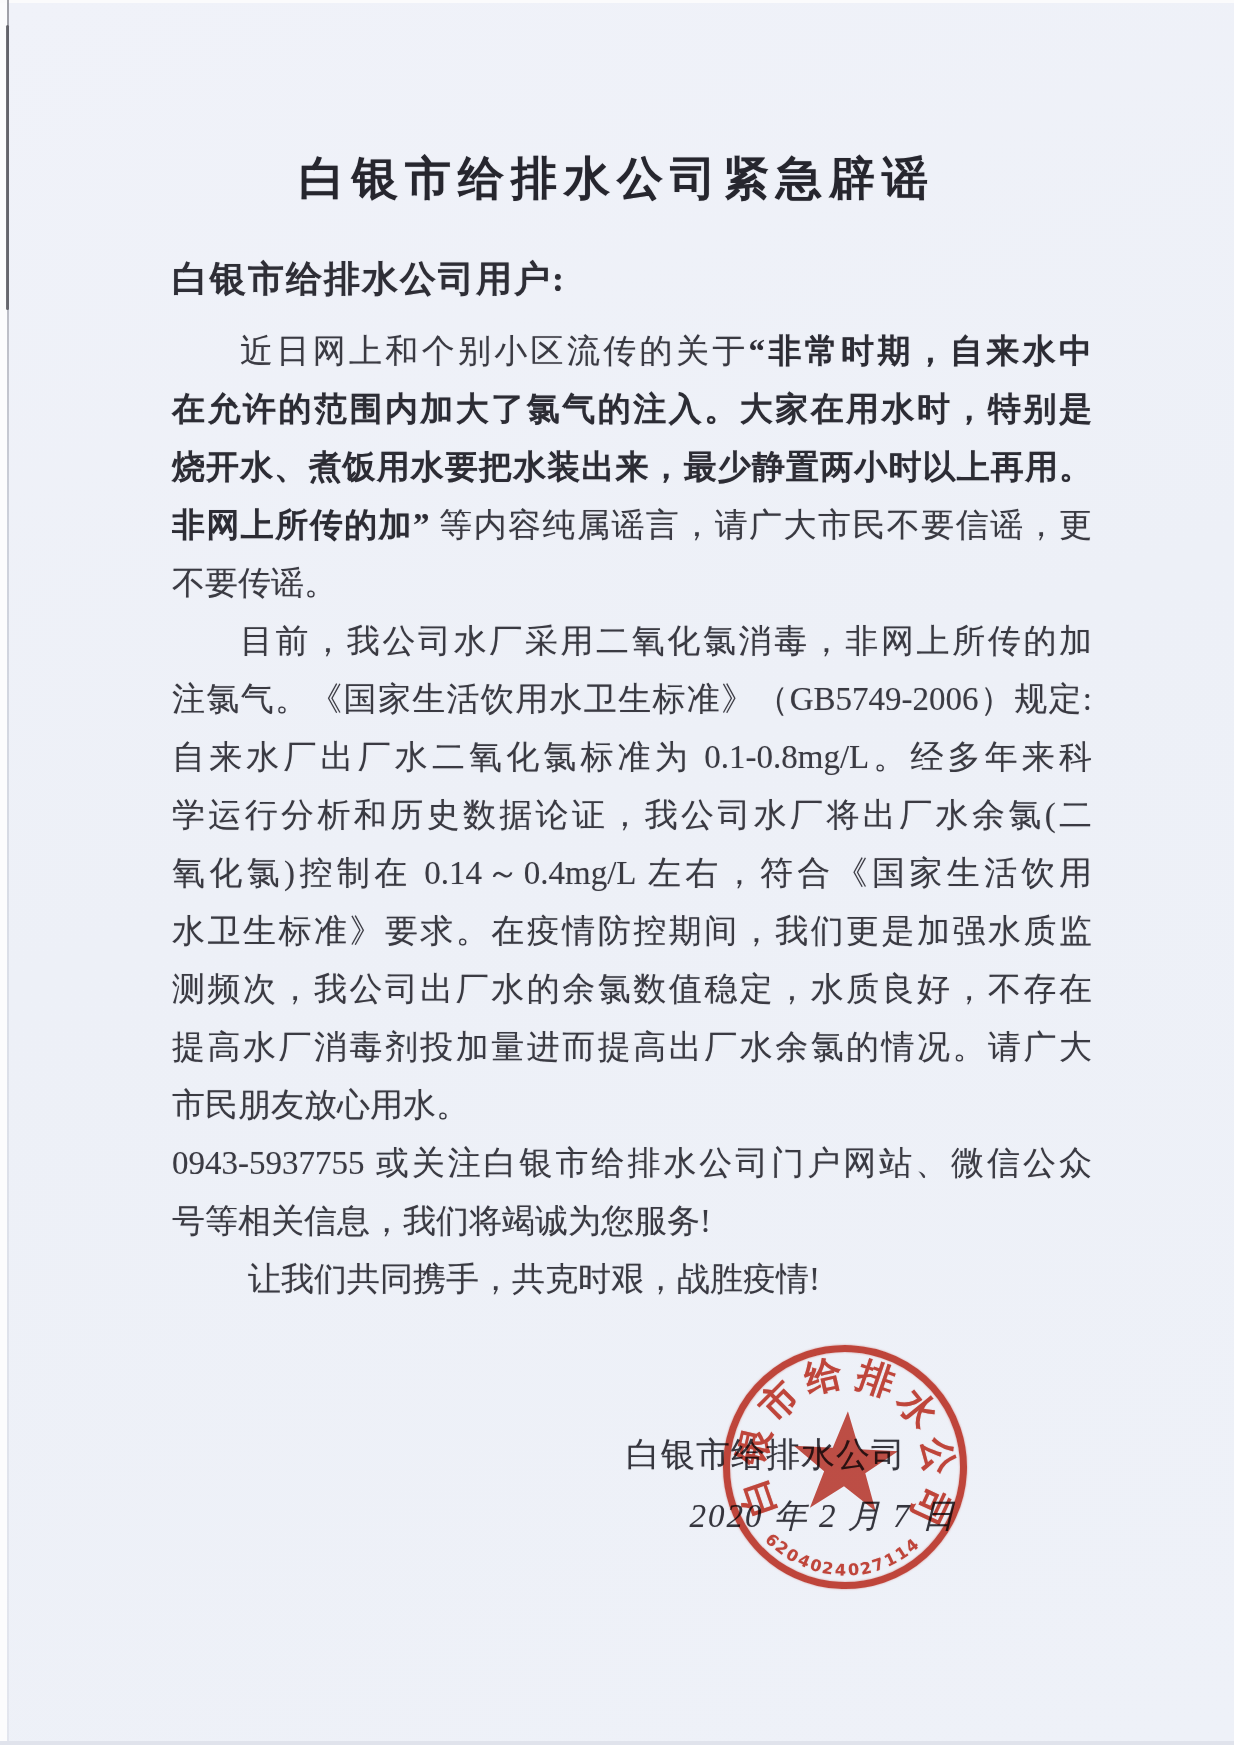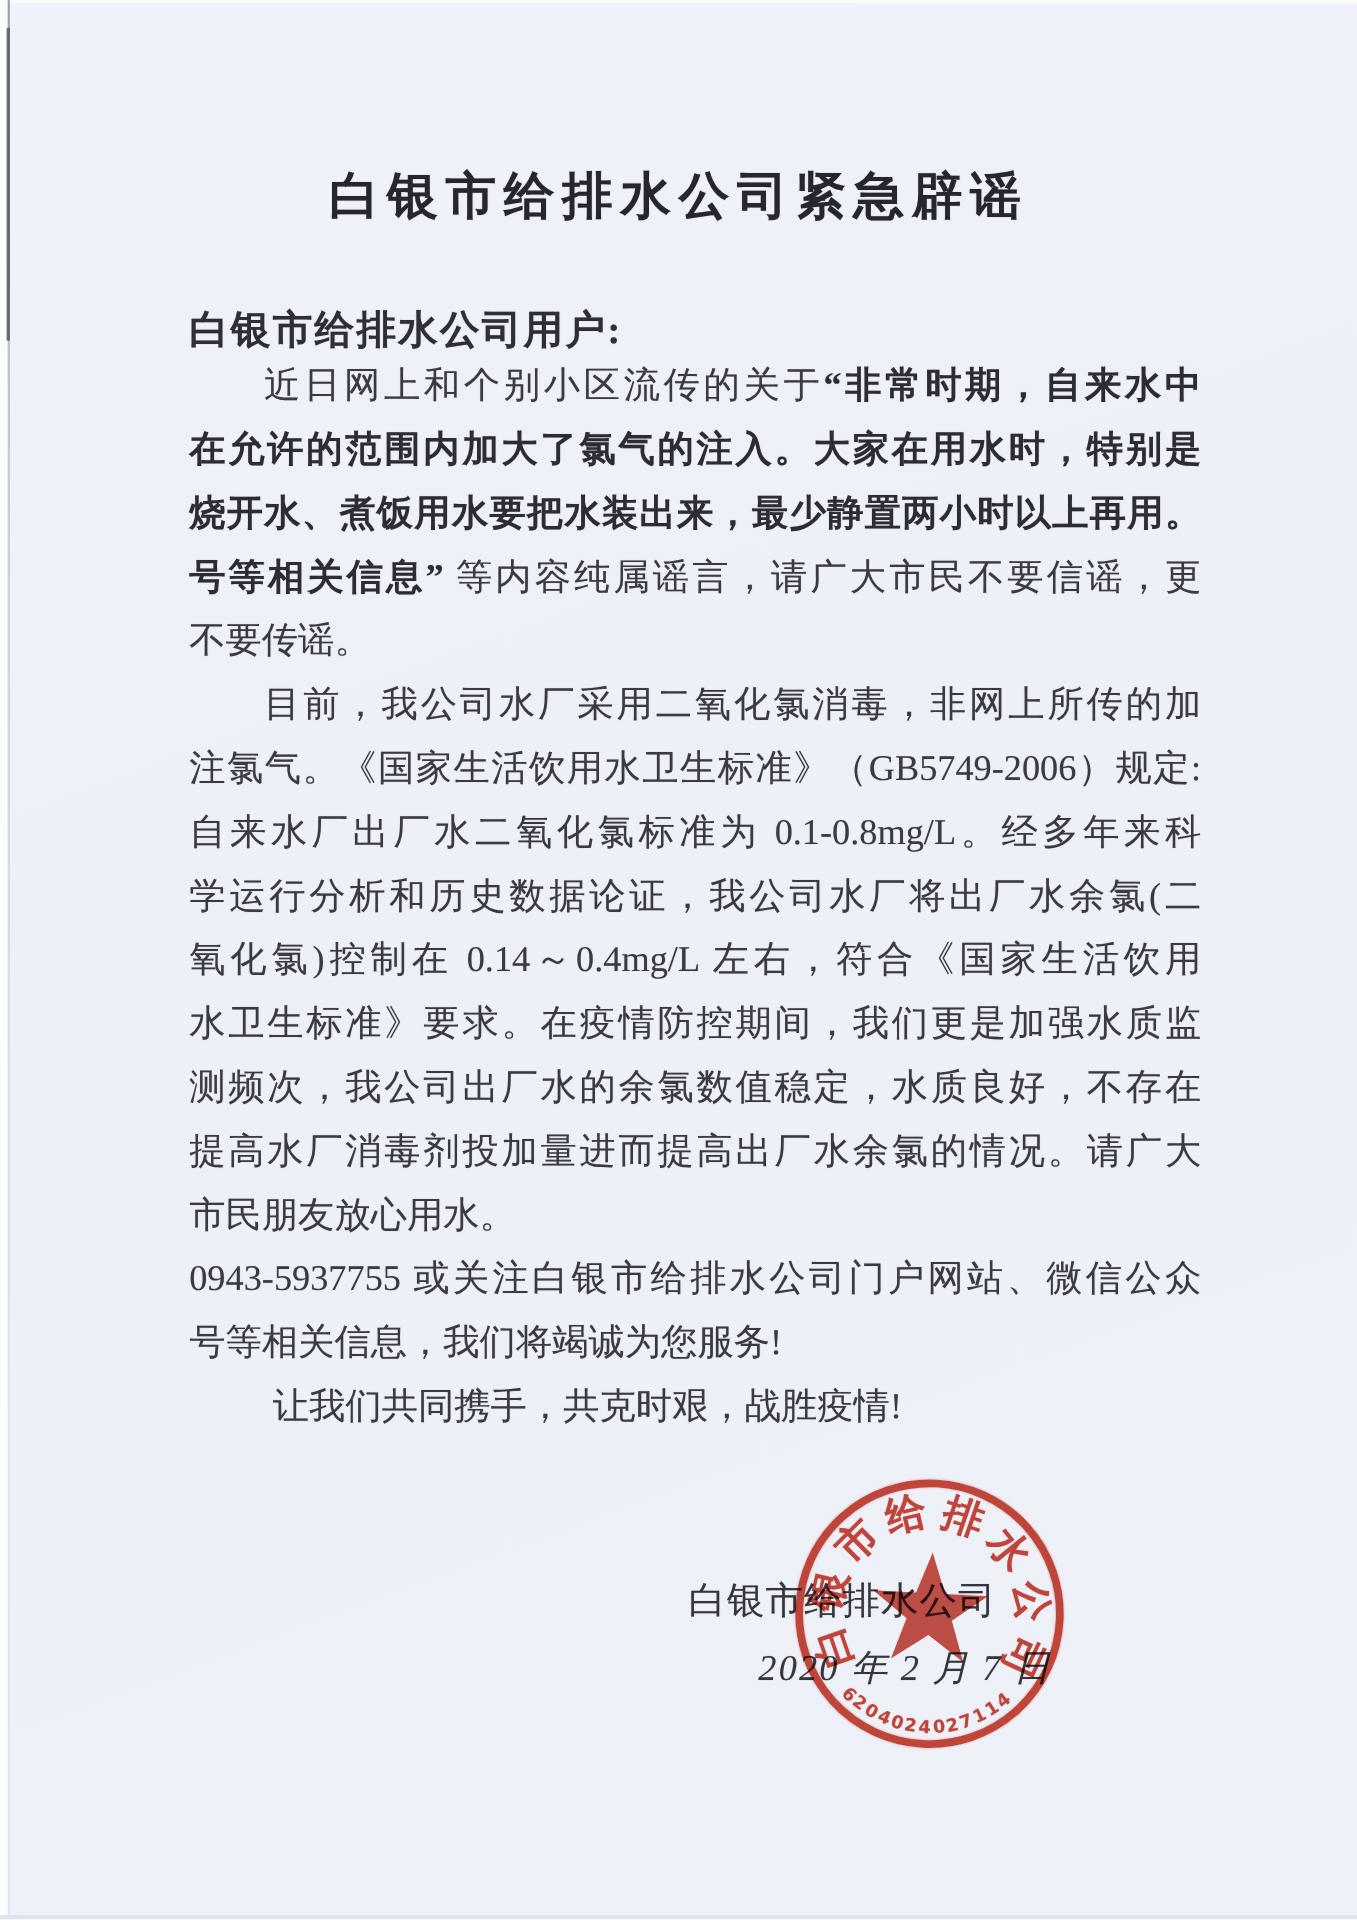--- a/index.html
+++ b/index.html
@@ -17,21 +17,21 @@
     background:linear-gradient(#8b8b93 0%,#a5a5ad 12%,#c4c8d3 30%,#d6dae4 55%,#e0e3ec 100%);opacity:.8;}
   .scan-line-dark{position:absolute;left:6px;top:25px;height:285px;width:3px;background:#57575e;opacity:.85;border-radius:2px;}
   .scan-strip-bottom{position:absolute;left:0;bottom:0;width:100%;height:4px;background:#e0e3ec;}
 
   .title{
     position:absolute;top:148px;left:0;width:100%;
     text-align:center;font-size:46px;font-weight:700;letter-spacing:7px;
     color:#26262e;margin:0;text-shadow:0 0 1px rgba(40,40,50,.4);
   }
   .salutation{
-    position:absolute;top:276px;left:172px;
+    position:absolute;top:255px;left:172px;
     font-size:36px;font-weight:700;letter-spacing:2px;color:#2e2e36;
     text-shadow:0 0 1px rgba(40,40,50,.35);
   }
   .body-block{
     position:absolute;top:322px;left:172px;width:920px;
     font-size:33px;line-height:58px;color:#3a3a42;
     text-shadow:0 0 1px rgba(55,55,65,.3);
   }
   .line{width:920px;}
   .line.full{text-align:justify;text-align-last:justify;}
@@ -84,21 +84,21 @@
   <div class="scan-strip-bottom"></div>
 
   <h1 class="title">白银市给排水公司紧急辟谣</h1>
 
   <div class="salutation">白银市给排水公司用户:</div>
 
   <div class="body-block" id="body-lines">
       <div class="line full indent1"><span>近日网上和个别小区流传的关于</span><span class="b">“非常时期，自来水中</span></div>
       <div class="line full"><span class="b">在允许的范围内加大了氯气的注入。大家在用水时，特别是</span></div>
       <div class="line full"><span class="b">烧开水、煮饭用水要把水装出来，最少静置两小时以上再用。</span></div>
-      <div class="line full"><span class="b">号等相关信息”</span><span> 等内容纯属谣言，请广大市民不要信谣，更</span></div>
+      <div class="line full"><span class="b">非网上所传的加”</span><span> 等内容纯属谣言，请广大市民不要信谣，更</span></div>
       <div class="line"><span>不要传谣。</span></div>
       <div class="line full indent1"><span>目前，我公司水厂采用二氧化氯消毒，非网上所传的加</span></div>
       <div class="line full"><span>注氯气。《国家生活饮用水卫生标准》（GB5749-2006）规定:</span></div>
       <div class="line full"><span>自来水厂出厂水二氧化氯标准为 0.1-0.8mg/L。经多年来科</span></div>
       <div class="line full"><span>学运行分析和历史数据论证，我公司水厂将出厂水余氯(二</span></div>
       <div class="line full"><span>氧化氯)控制在 0.14～0.4mg/L 左右，符合《国家生活饮用</span></div>
       <div class="line full"><span>水卫生标准》要求。在疫情防控期间，我们更是加强水质监</span></div>
       <div class="line full"><span>测频次，我公司出厂水的余氯数值稳定，水质良好，不存在</span></div>
       <div class="line full"><span>提高水厂消毒剂投加量进而提高出厂水余氯的情况。请广大</span></div>
       <div class="line"><span>市民朋友放心用水。</span></div>

